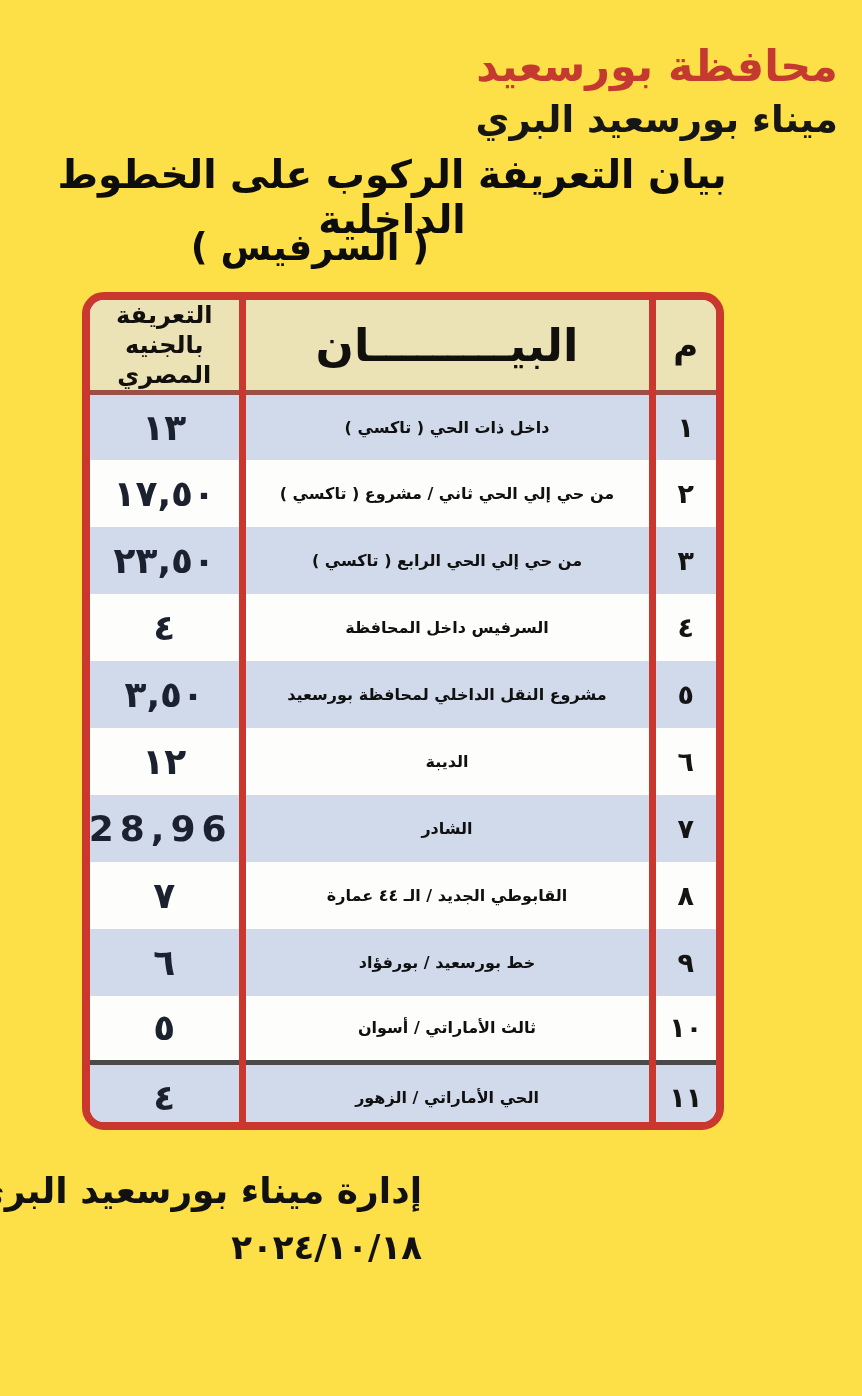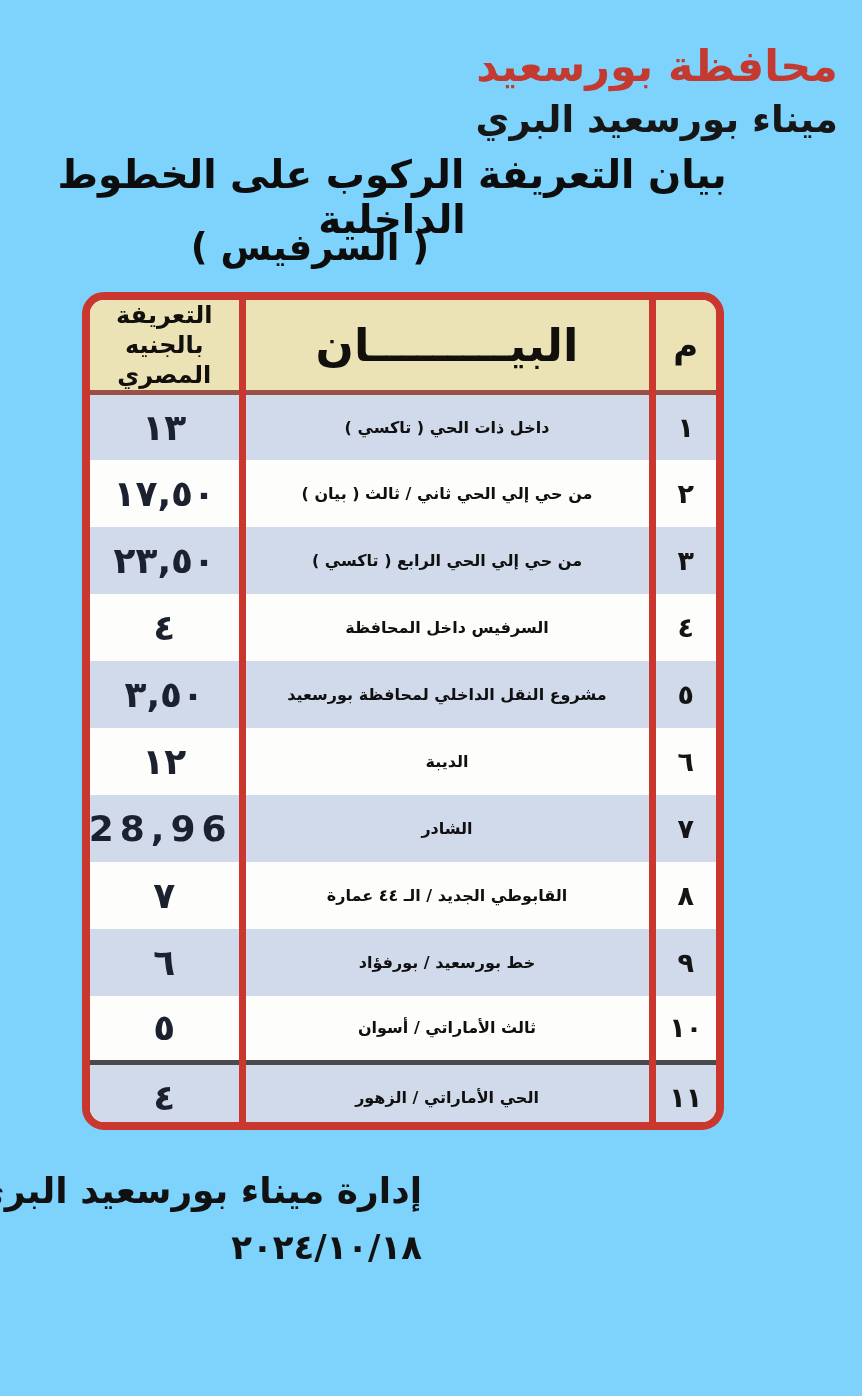--- a/index.html
+++ b/index.html
@@ -1,21 +1,21 @@
 <!DOCTYPE html>
 <html lang="ar" dir="rtl"><head>
 <meta charset="utf-8">
 <style>
   html, body { margin: 0; padding: 0; background: #e8e8e8; }
   .page {
     position: relative;
     width: 862px;
     height: 1396px;
     margin: 0 auto;
-    background: #7dd3fc;
+    background: #fde047;
     overflow: hidden;
     font-family: "DejaVu Sans", sans-serif;
     font-weight: 700;
     direction: rtl;
   }
 
   
   .brand {
     position: absolute;
     top: 44px;
@@ -136,21 +136,21 @@
         </tr>
       </thead>
       <tbody>
         <tr>
           <td class="c-no">١</td>
           <td class="c-desc">داخل ذات الحي  ( تاكسي )</td>
           <td class="c-price">١٣</td>
         </tr>
         <tr>
           <td class="c-no">٢</td>
-          <td class="c-desc">من حي إلي الحي ثاني / ثالث ( بيان )</td>
+          <td class="c-desc">من حي إلي الحي ثاني / مشروع ( تاكسي )</td>
           <td class="c-price">١٧,٥٠</td>
         </tr>
         <tr>
           <td class="c-no">٣</td>
           <td class="c-desc">من حي إلي الحي الرابع ( تاكسي )</td>
           <td class="c-price">٢٣,٥٠</td>
         </tr>
         <tr>
           <td class="c-no">٤</td>
           <td class="c-desc">السرفيس داخل المحافظة</td>

